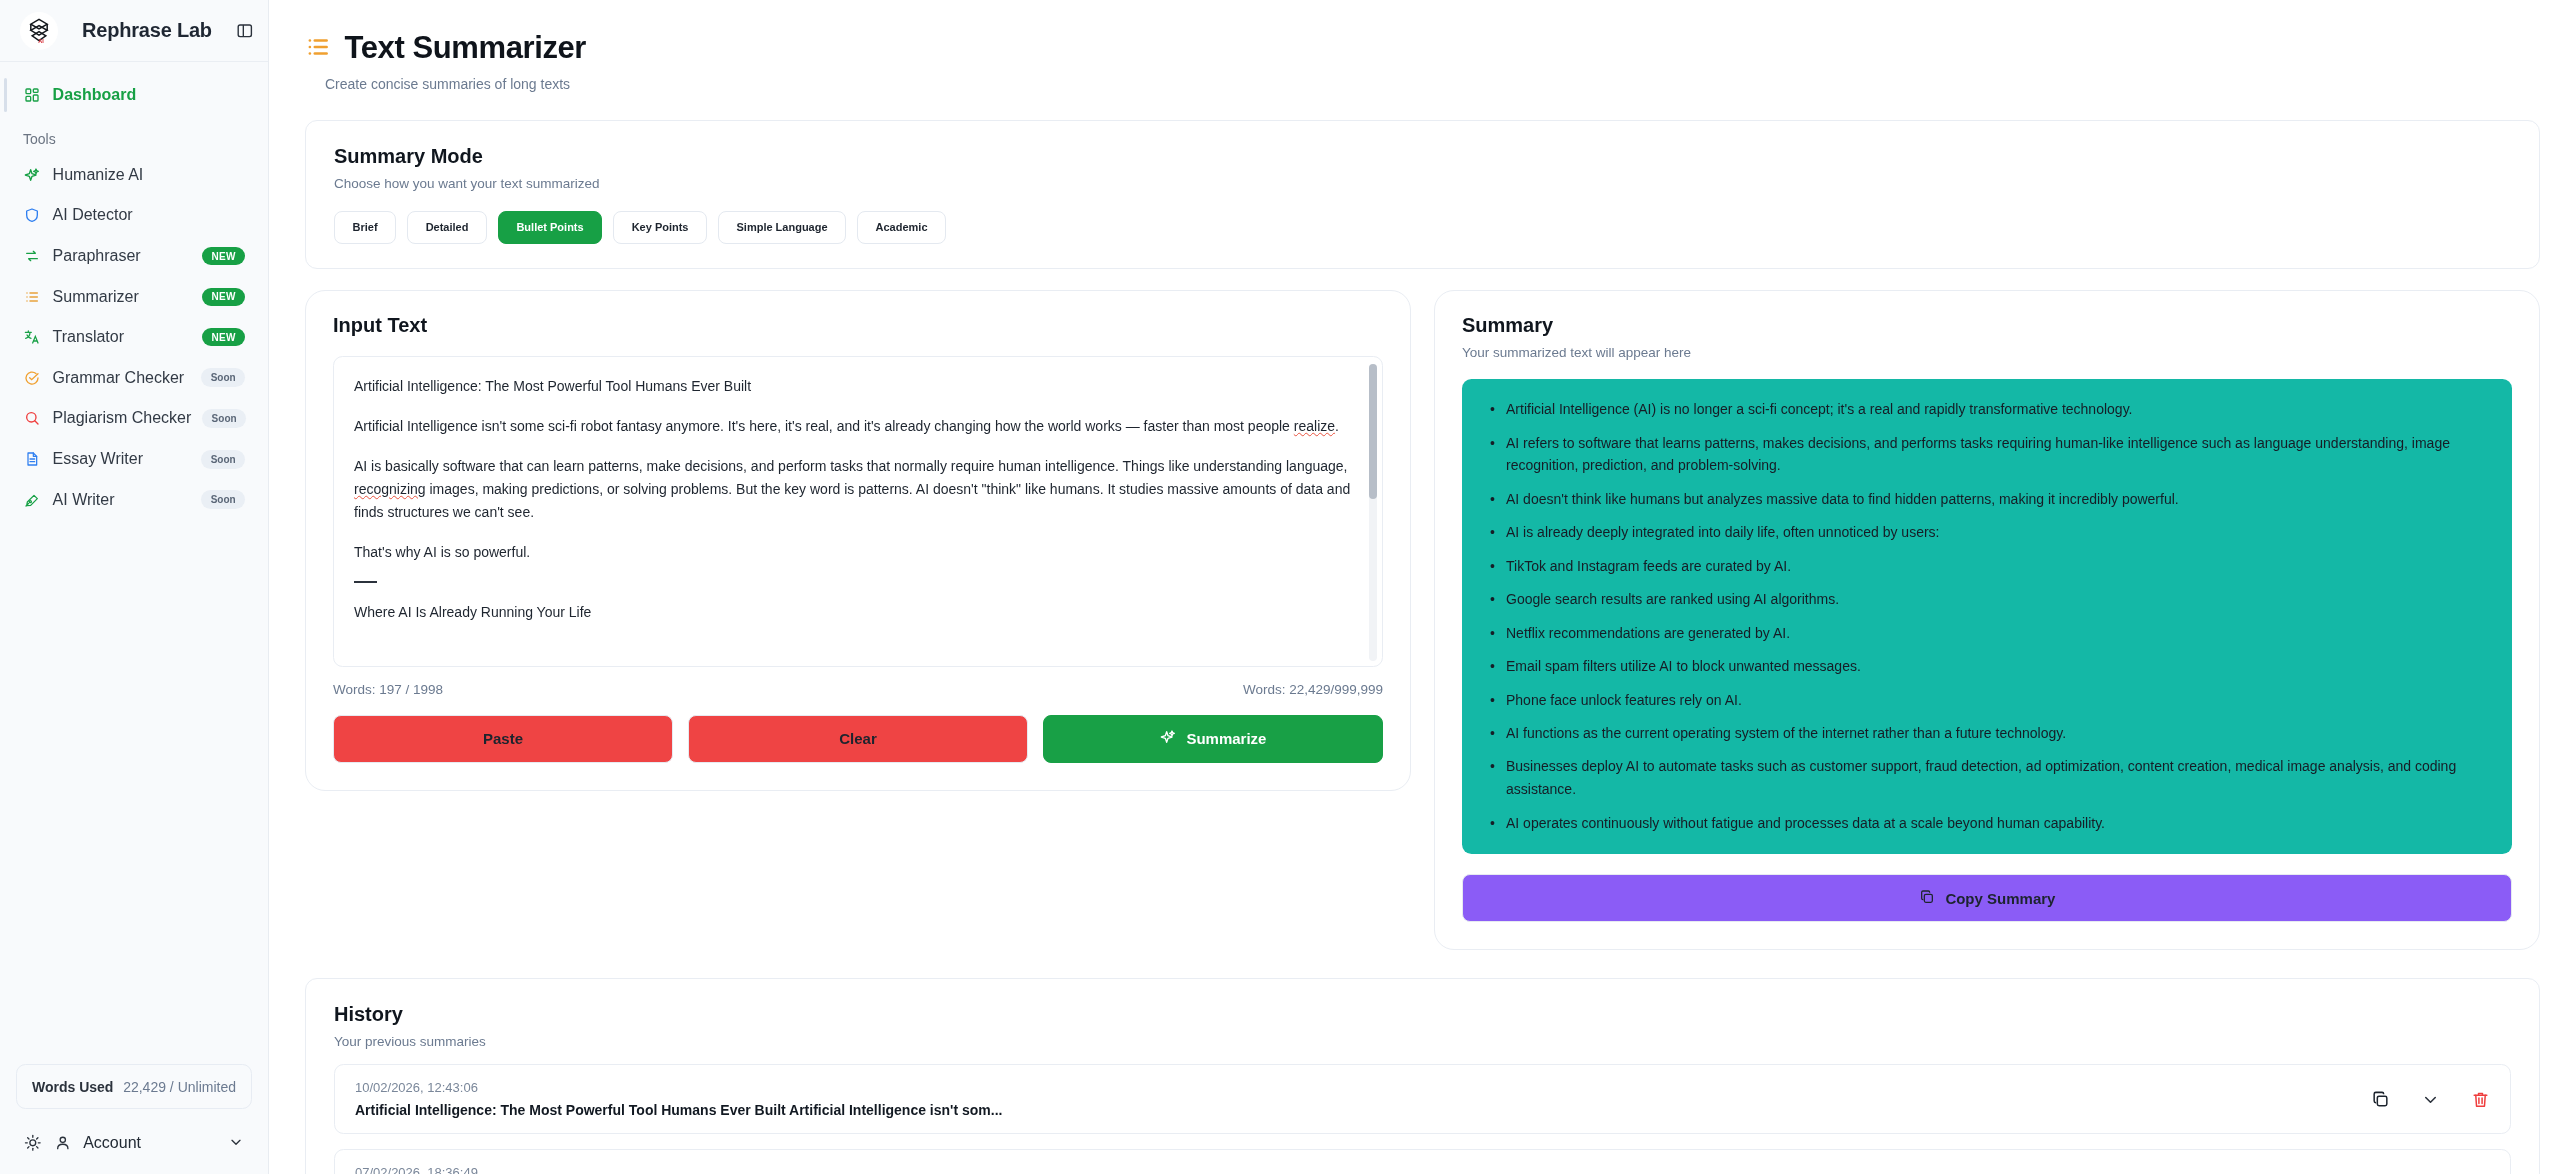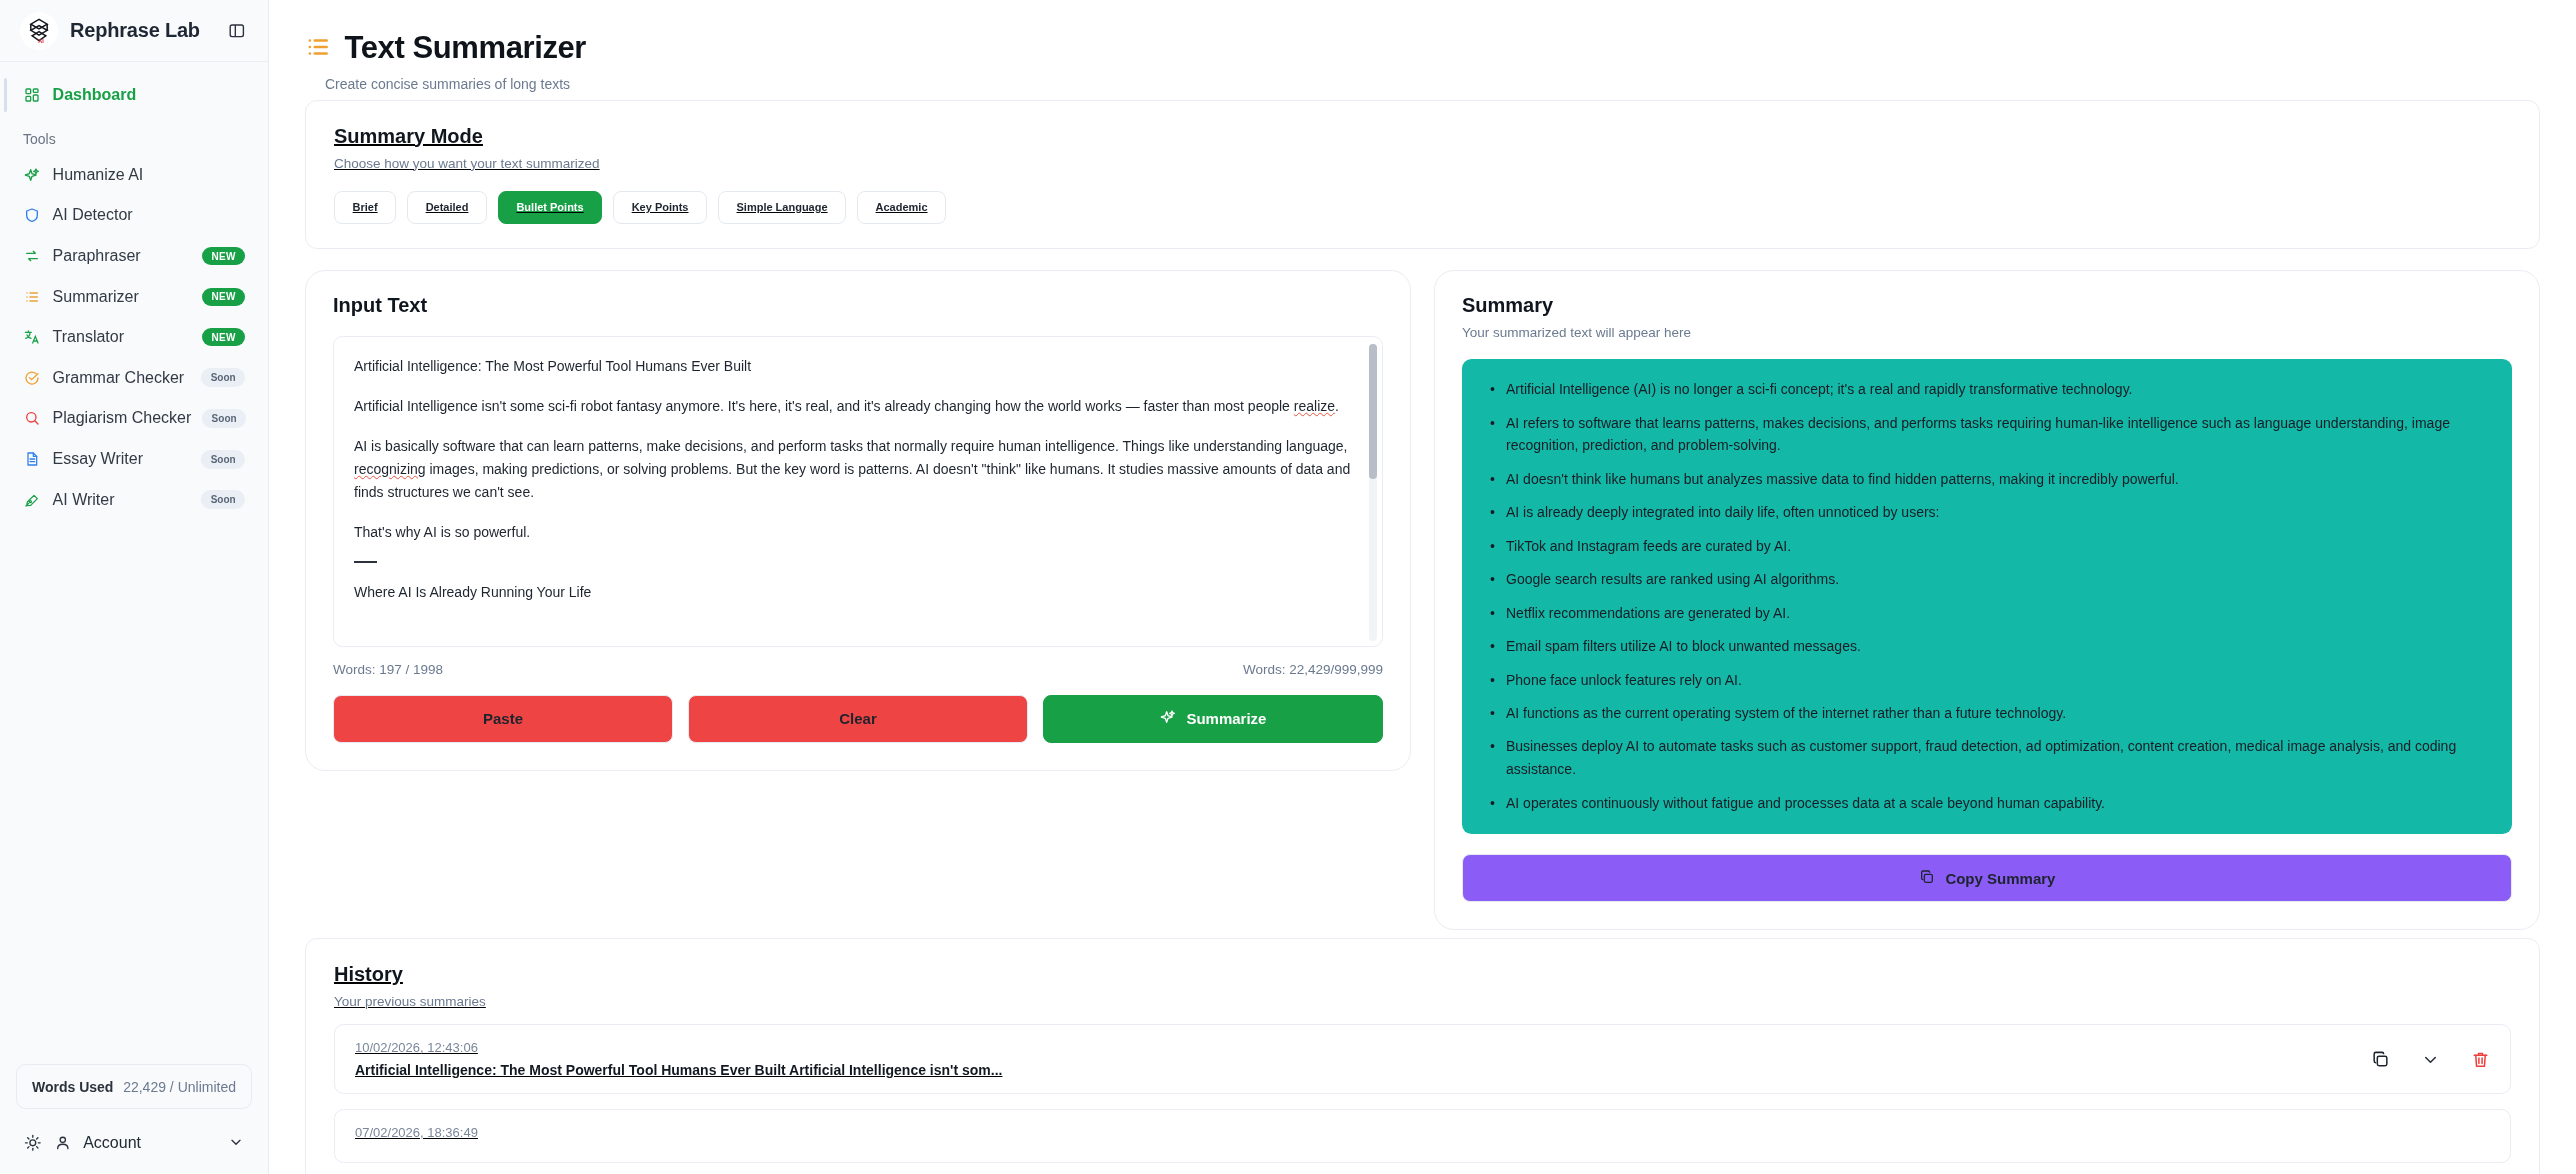--- a/index.html
+++ b/index.html
@@ -15,21 +15,21 @@
   .sidebar {
     width: 269px; height: 1175px;
     background: #f8fafc;
     border-right: 1.4px solid #e8ecf1;
     display: flex; flex-direction: column;
     flex: 0 0 269px;
     position: relative;
   }
   .sb-header {
     height: 62px; display: flex; align-items: center;
-    padding: 13px 20px; gap: 12px;
+    padding: 13px 20px; gap: 24px;
     border-bottom: 1.4px solid #eaeef3;
   }
   .logo-circle {
     width: 38px; height: 38px; border-radius: 50%;
     background: #ffffff; flex: 0 0 38px;
     display: flex; align-items: center; justify-content: center;
     position: relative;
   }
   .logo-circle svg { display: block; }
   .brand-name {
@@ -97,21 +97,21 @@
     flex: 1 1 auto; height: 1175px;
     padding: 30px 36px 0 36px;
     overflow: hidden; background: #ffffff;
   }
   .page-head { display: flex; align-items: center; gap: 13.5px; }
   .page-title { font-size: 31px; font-weight: 700; color: #0f141b; letter-spacing: -0.4px; }
   .page-sub { font-size: 14px; color: #6b7a90; margin: 9.5px 0 0 20px; }
 
   .card {
     border: 1.4px solid #e9edf3; border-radius: 12px;
-    background: #ffffff; margin-top: 8px; text-decoration: underline;
+    background: #ffffff; margin-top: 28px;
   }
   .card-pad { padding: 24px 28px; }
 
   .sec-title { font-size: 20px; font-weight: 700; color: #10161e; }
   .sec-sub { font-size: 13.5px; color: #6b7a90; margin-top: 8px; }
 
   .mode-row { display: flex; gap: 10.8px; margin-top: 20px; flex-wrap: wrap; }
   .mode-btn {
     border: 1.4px solid #e4e9f0; border-radius: 8px;
     background: #ffffff; color: #1d242e;

